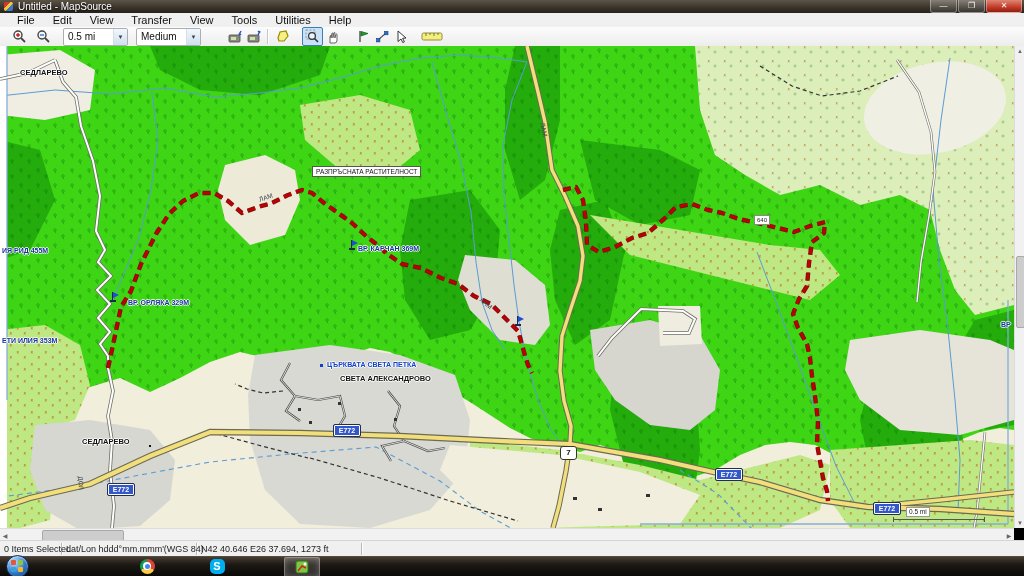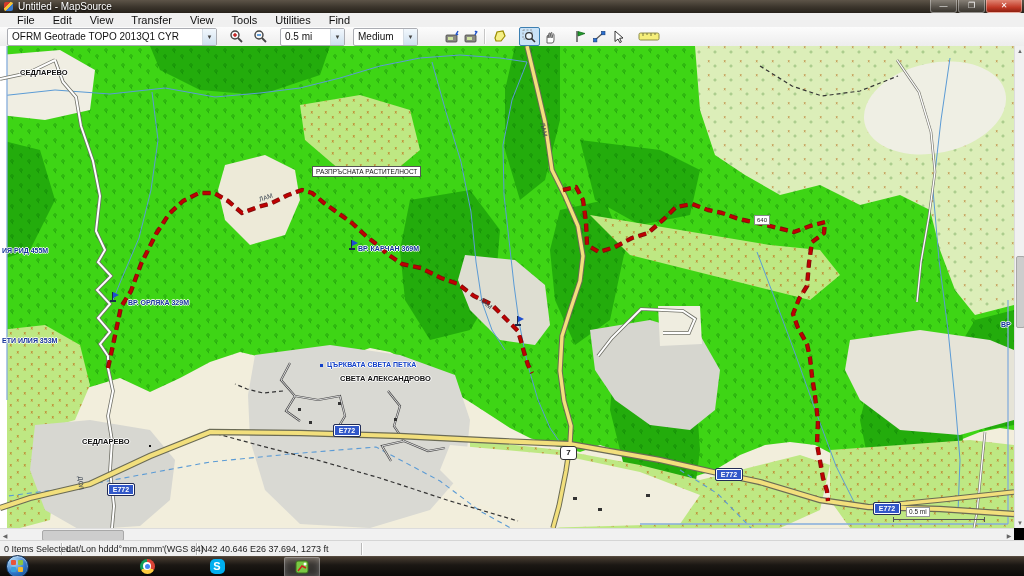--- a/index.html
+++ b/index.html
@@ -129,28 +129,24 @@
 </div>
 
 <div id="menubar" class="abs">
   <span class="menu-item">File</span>
   <span class="menu-item">Edit</span>
   <span class="menu-item">View</span>
   <span class="menu-item">Transfer</span>
   <span class="menu-item">View</span>
   <span class="menu-item">Tools</span>
   <span class="menu-item">Utilities</span>
-  <span class="menu-item">Find</span>
+  <span class="menu-item">Help</span>
 </div>
 
 <div id="toolbar" class="abs">
-  <div class="combo" style="margin-left:7px;width:208px">
-    <span class="ctext">OFRM Geotrade TOPO 2013Q1 CYR</span>
-    <span class="carrow">▼</span>
-  </div>
   <span class="tbtn" style="margin-left:10px">
     <svg width="15" height="15">
         <circle cx="6" cy="6" r="4" fill="none" stroke="#444" stroke-width="1.4"></circle>
         <line x1="9" y1="9" x2="13" y2="13" stroke="#444" stroke-width="1.8"></line>
         <line x1="4" y1="6" x2="8" y2="6" stroke="#b00" stroke-width="1.2"></line>
         <line x1="6" y1="4" x2="6" y2="8" stroke="#b00" stroke-width="1.2"></line>
       </svg>
   </span>
   <span class="tbtn" style="margin-left:5px">
     <svg width="15" height="15">

